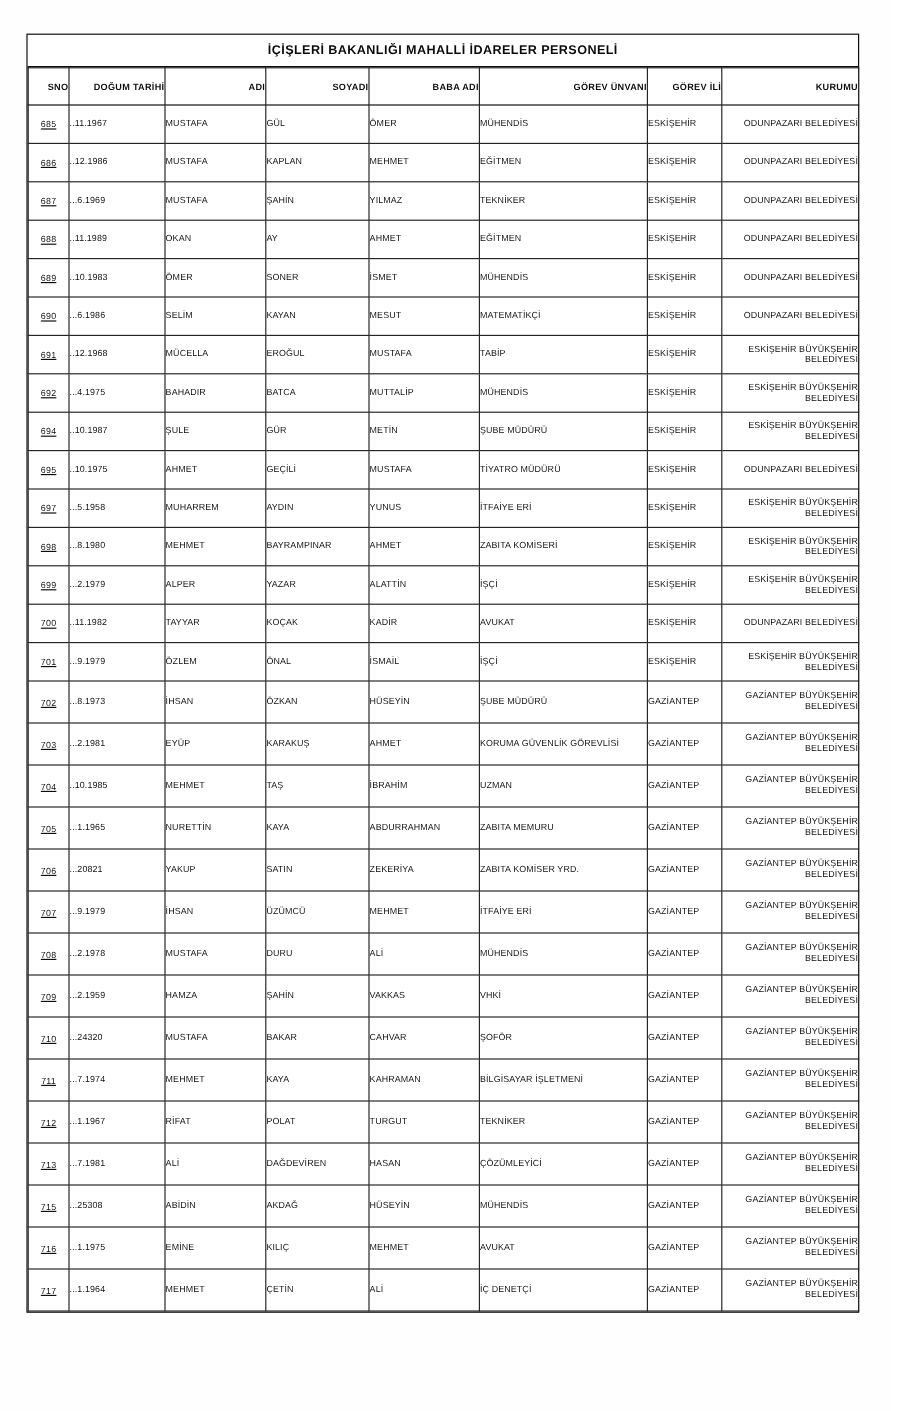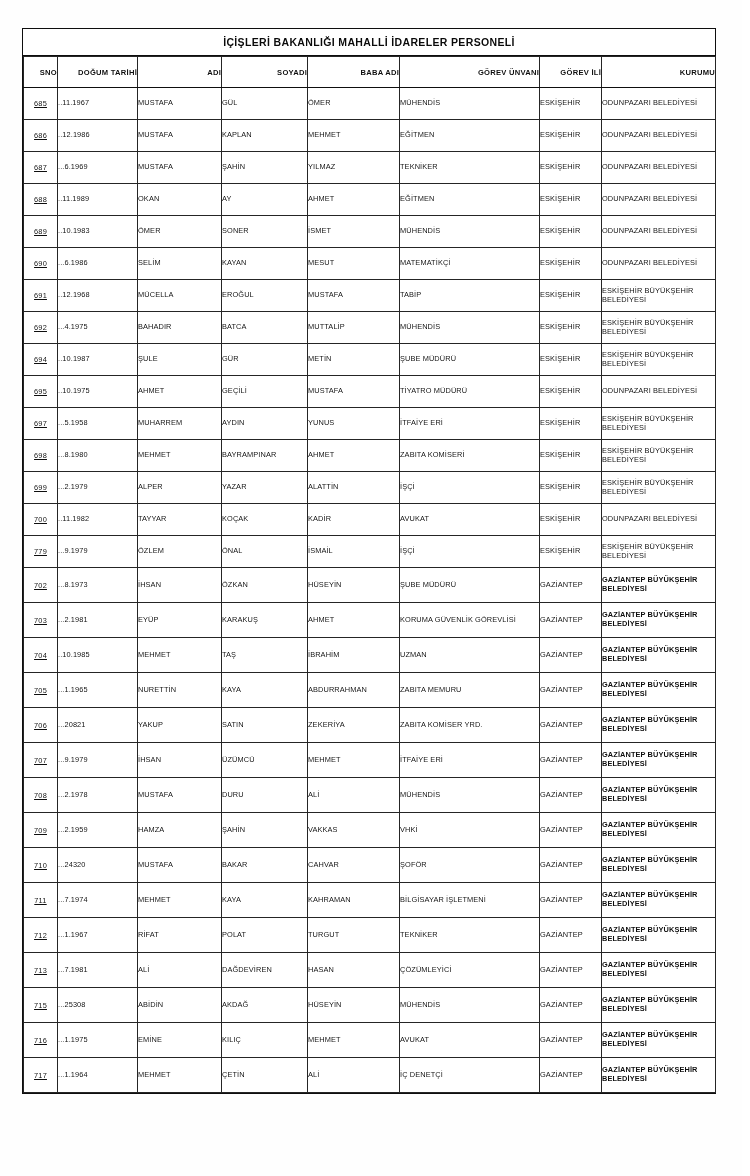--- a/index.html
+++ b/index.html
@@ -105,26 +105,27 @@
   td.txt {
     padding-left: 4px;
     letter-spacing: 0.1px;
     line-height: 1.18;
     overflow: hidden;
   }
   td.txt-kurum {
     padding-left: 5px;
     letter-spacing: 0.1px;
     line-height: 1.2;
+    text-align: right;
   }
 
   tr.r1 td { height: 31px; }
   tr.r2 td { height: 34px; }
 
-  tr.r2 td.txt-kurum { vertical-align: middle; font-weight: bold; }
+  tr.r2 td.txt-kurum { vertical-align: middle; }
 
   
   #sheet { filter: contrast(1.06); }
 </style>
 </head>
 <body>
 
 <div id="page">
   <div id="sheet">
 
@@ -290,21 +291,21 @@
             <td class="sno">700</td>
             <td class="txt">..11.1982</td>
             <td class="txt">TAYYAR</td>
             <td class="txt">KOÇAK</td>
             <td class="txt">KADİR</td>
             <td class="txt">AVUKAT</td>
             <td class="txt">ESKİŞEHİR</td>
             <td class="txt-kurum">ODUNPAZARI BELEDİYESİ</td>
           </tr>
           <tr class="r1">
-            <td class="sno">779</td>
+            <td class="sno">701</td>
             <td class="txt">...9.1979</td>
             <td class="txt">ÖZLEM</td>
             <td class="txt">ÖNAL</td>
             <td class="txt">İSMAİL</td>
             <td class="txt">İŞÇİ</td>
             <td class="txt">ESKİŞEHİR</td>
             <td class="txt-kurum">ESKİŞEHİR BÜYÜKŞEHİR BELEDİYESİ</td>
           </tr>
           <tr class="r2">
             <td class="sno">702</td>

